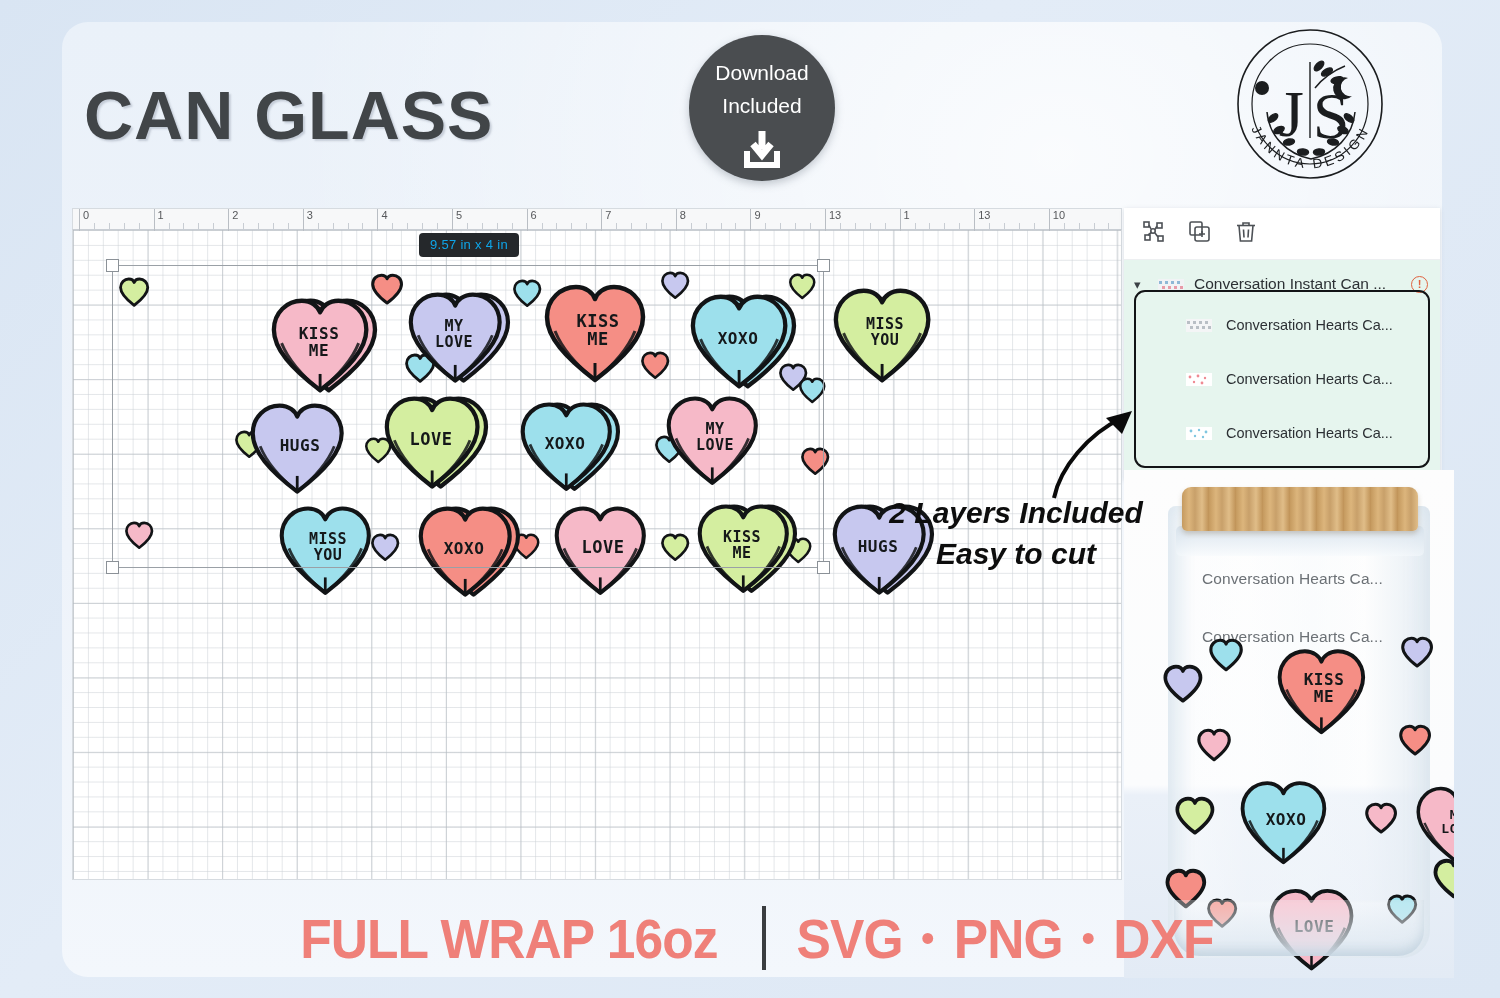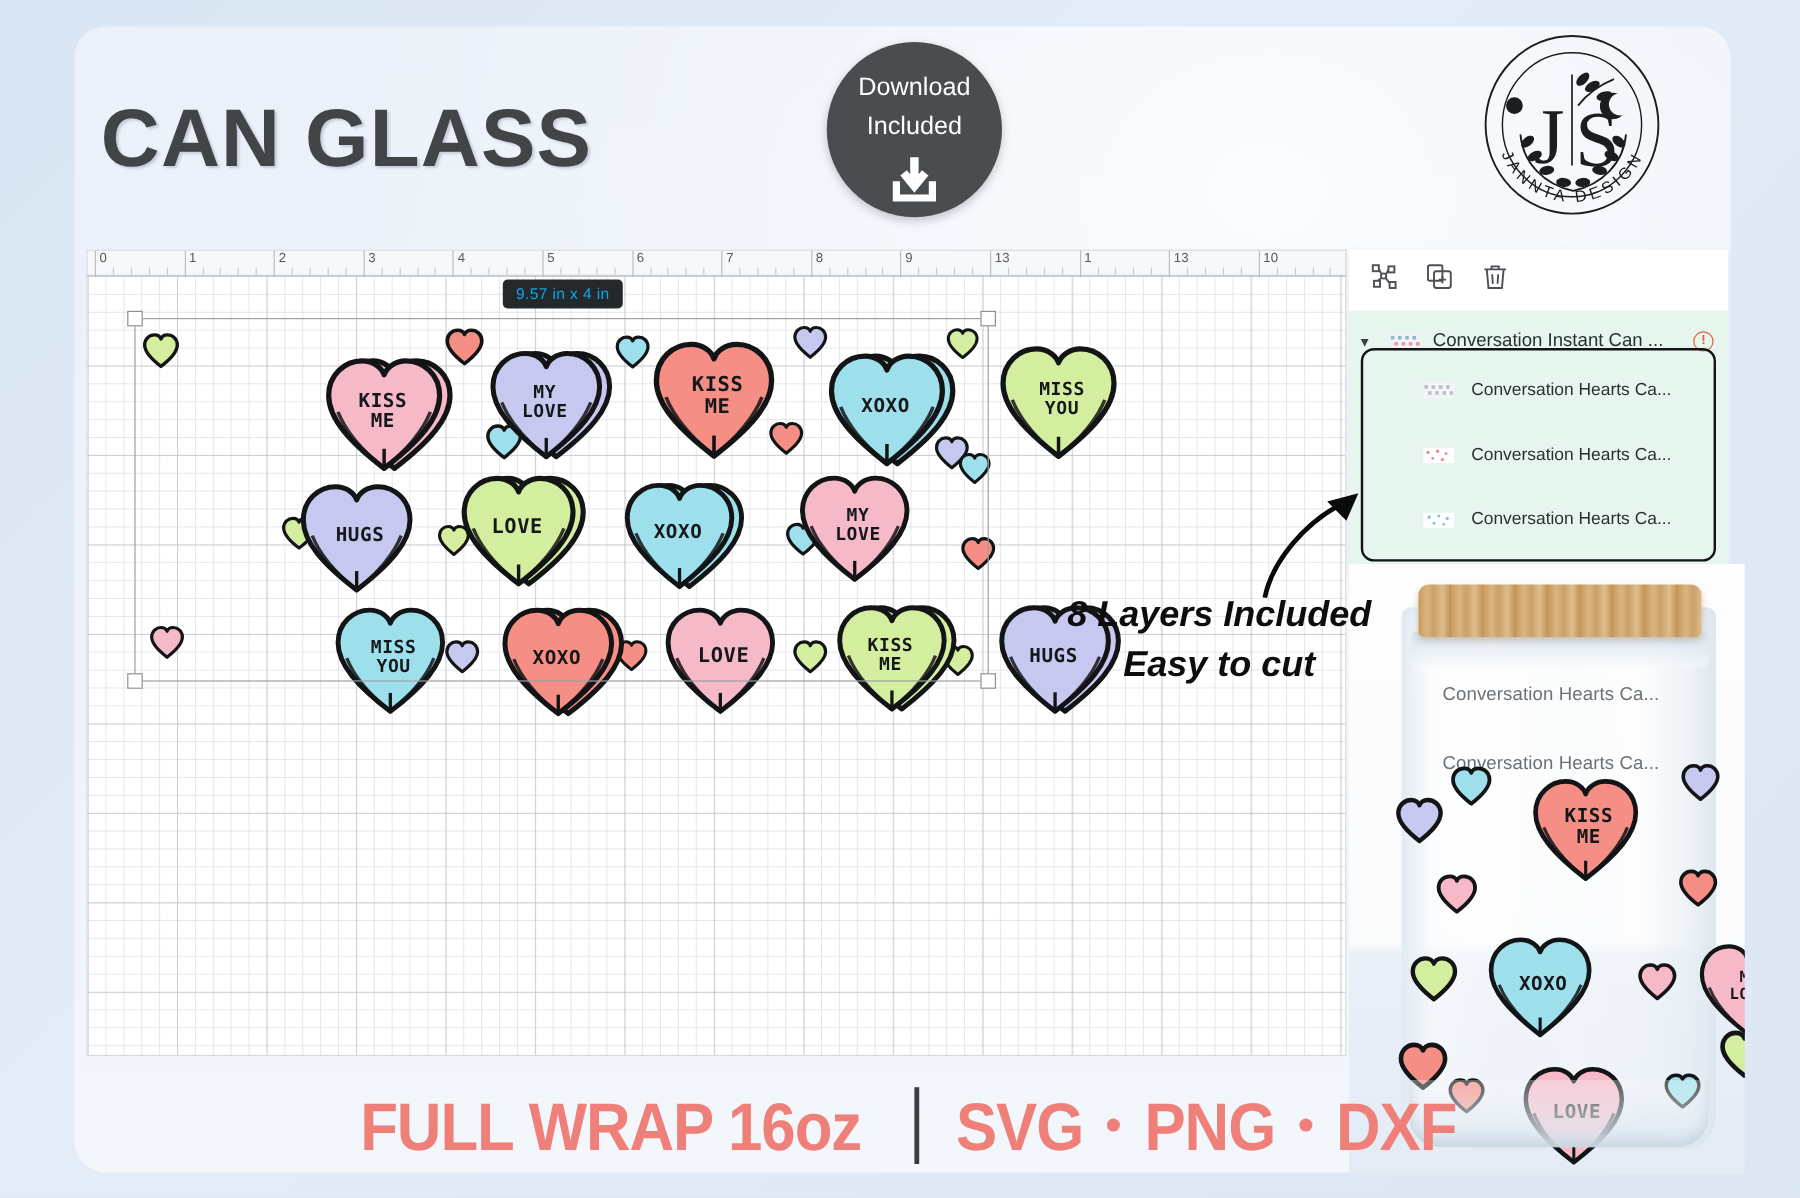--- a/index.html
+++ b/index.html
@@ -586,21 +586,21 @@
     </div>
 
   <div class="sel">
     <div class="handle h-tl"></div>
     <div class="handle h-tr"></div>
     <div class="handle h-bl"></div>
     <div class="handle h-br"></div>
   </div>
 
   <div class="note">
-    <div>8 Layers Included</div>
+    <div>2 Layers Included</div>
     <div>Easy to cut</div>
   </div>
   <div class="arrow">
     <svg width="110" height="105" viewBox="0 0 110 105">
       <path d="M14 100 C20 70 48 36 82 20" stroke="#0a0a0a" stroke-width="4" fill="none"></path>
       <path d="M92 13 L66 20 L82 36 Z" fill="#0a0a0a"></path>
     </svg>
   </div>
 
   <div class="panel">

